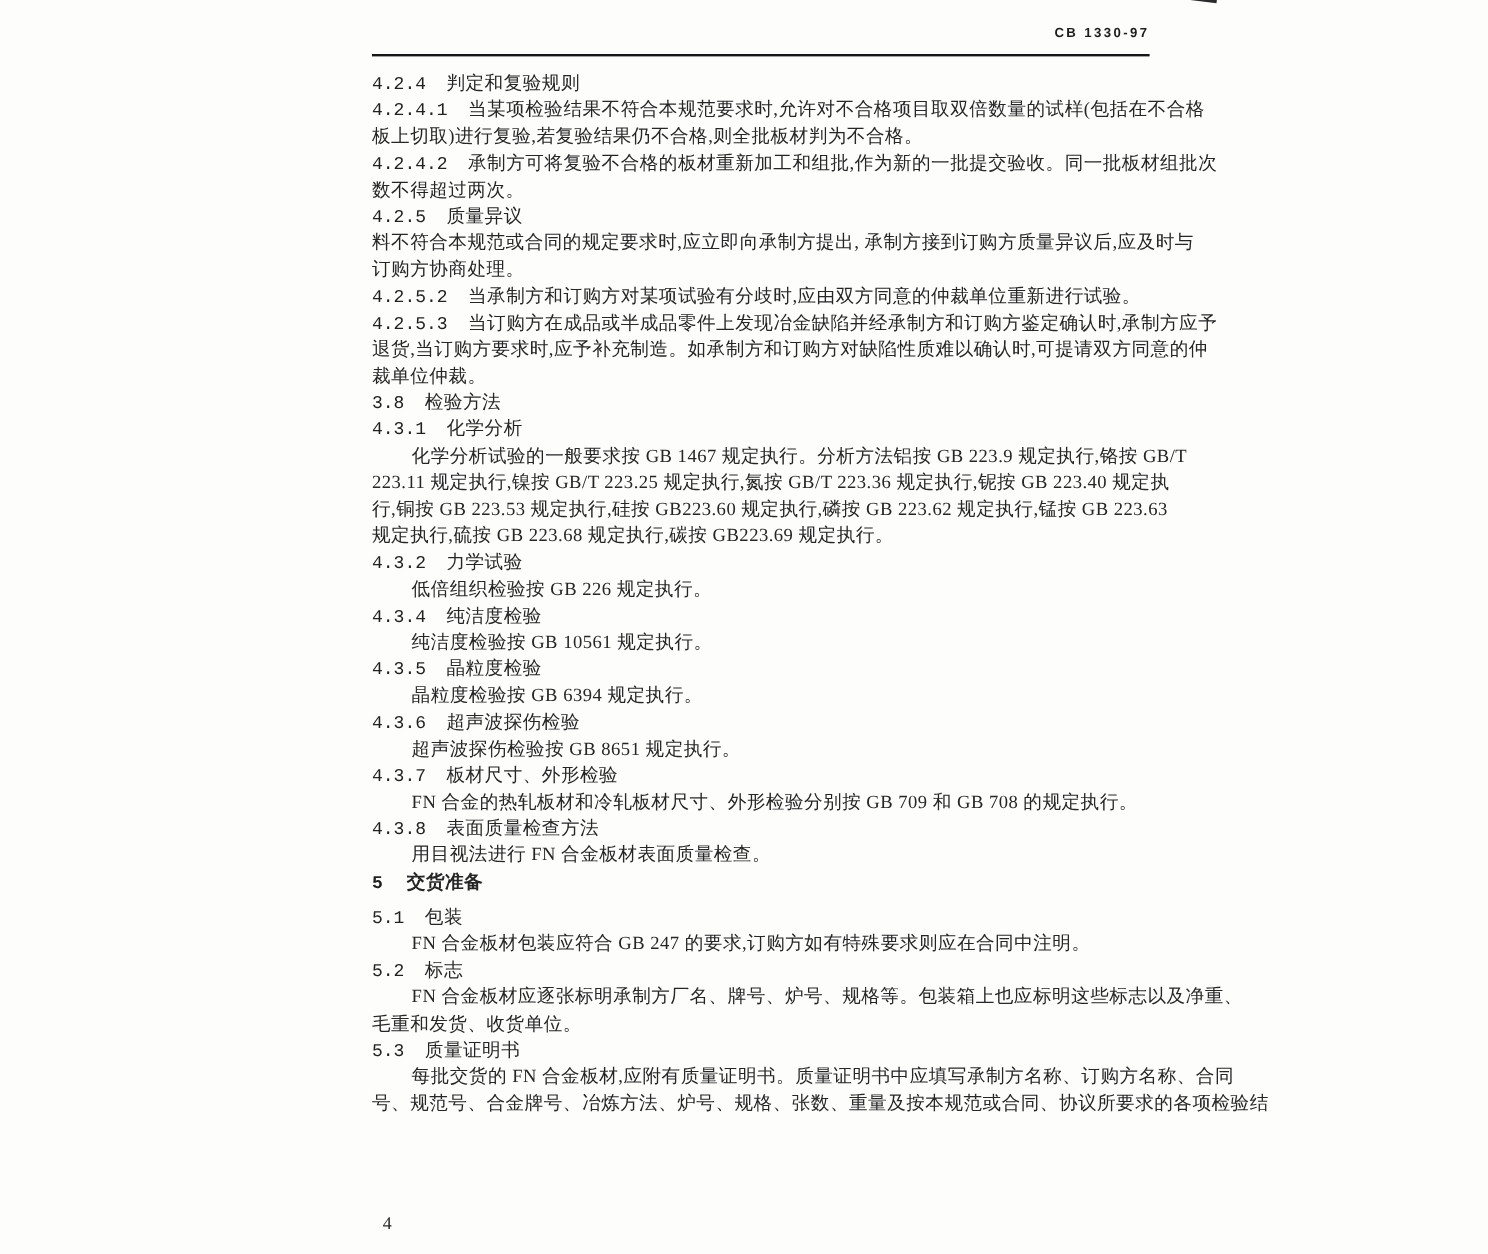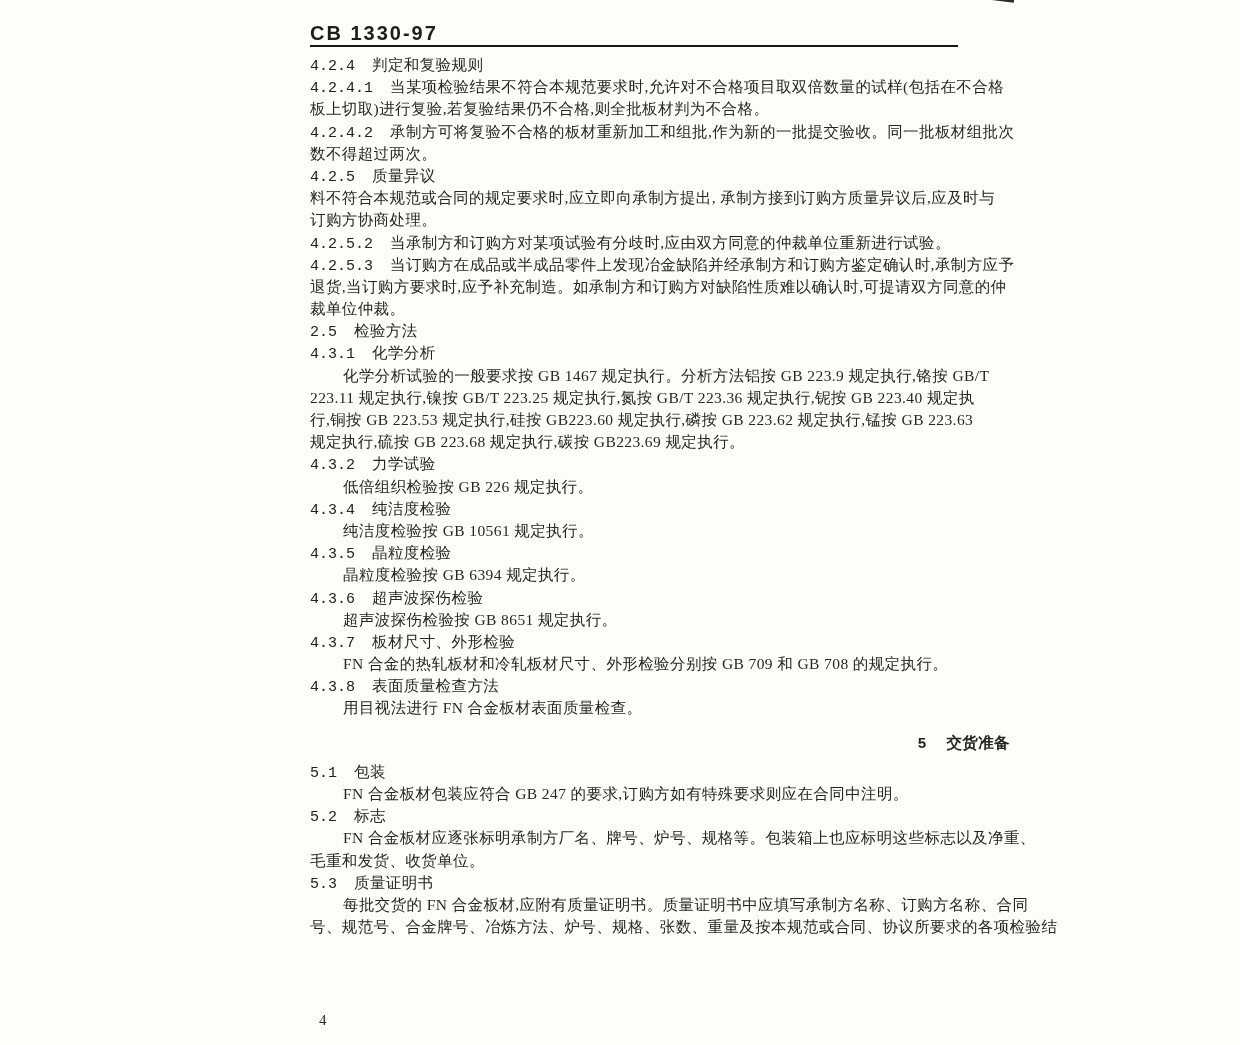--- a/index.html
+++ b/index.html
@@ -15,23 +15,23 @@
     overflow: hidden;
     font-family: "Liberation Serif", "DejaVu Serif", serif;
     color: #232323;
   }
   
   .standard-code {
     position: absolute;
     left: 310px;
     top: 22px;
     width: 648px;
-    text-align: left;
+    text-align: right;
     font-family: "Liberation Sans", "DejaVu Sans", sans-serif;
-    font-size: 20px;
+    font-size: 11px;
     font-weight: 600;
     letter-spacing: 2px;
     color: #1d1d1d;
   }
   .header-rule {
     position: absolute;
     left: 310px;
     top: 45px;
     width: 648px;
     height: 2px;
@@ -49,42 +49,40 @@
   }
   
   .doc-body {
     position: absolute;
     left: 310px;
     top: 56px;
     width: 700px;
   }
   .line {
     height: 22.2px;
-    line-height: 18px;
+    line-height: 28px;
     font-size: 15.5px;
     letter-spacing: 0.4px;
     white-space: nowrap;
     color: #262626;
   }
   .line .num {
     display: inline-block;
     margin-right: 17px;
     font-family: "Liberation Mono", "DejaVu Sans Mono", monospace;
     font-size: 15px;
     letter-spacing: 0px;
     color: #222222;
   }
   .line.indent-1 {
     padding-left: 33px;
   }
   .line.chapter {
     font-weight: bold;
-    margin-top: 12px;
     margin-bottom: 7px;
-    text-align: right;
   }
   .line.chapter .num {
     font-weight: bold;
     margin-right: 20px;
   }
   
   .footer-page-number {
     position: absolute;
     left: 319px;
     top: 1012px;
@@ -110,21 +108,21 @@
       <div class="line"><span class="txt">板上切取)进行复验,若复验结果仍不合格,则全批板材判为不合格。</span></div>
       <div class="line"><span class="num">4.2.4.2</span><span class="txt">承制方可将复验不合格的板材重新加工和组批,作为新的一批提交验收。同一批板材组批次</span></div>
       <div class="line"><span class="txt">数不得超过两次。</span></div>
       <div class="line"><span class="num">4.2.5</span><span class="txt">质量异议</span></div>
       <div class="line"><span class="txt">料不符合本规范或合同的规定要求时,应立即向承制方提出, 承制方接到订购方质量异议后,应及时与</span></div>
       <div class="line"><span class="txt">订购方协商处理。</span></div>
       <div class="line"><span class="num">4.2.5.2</span><span class="txt">当承制方和订购方对某项试验有分歧时,应由双方同意的仲裁单位重新进行试验。</span></div>
       <div class="line"><span class="num">4.2.5.3</span><span class="txt">当订购方在成品或半成品零件上发现冶金缺陷并经承制方和订购方鉴定确认时,承制方应予</span></div>
       <div class="line"><span class="txt">退货,当订购方要求时,应予补充制造。如承制方和订购方对缺陷性质难以确认时,可提请双方同意的仲</span></div>
       <div class="line"><span class="txt">裁单位仲裁。</span></div>
-      <div class="line"><span class="num">2.5</span><span class="txt">检验方法</span></div>
+      <div class="line"><span class="num">3.8</span><span class="txt">检验方法</span></div>
       <div class="line"><span class="num">4.3.1</span><span class="txt">化学分析</span></div>
       <div class="line indent-1"><span class="txt">化学分析试验的一般要求按 GB 1467 规定执行。分析方法铝按 GB 223.9 规定执行,铬按 GB/T</span></div>
       <div class="line"><span class="txt">223.11 规定执行,镍按 GB/T 223.25 规定执行,氮按 GB/T 223.36 规定执行,铌按 GB 223.40 规定执</span></div>
       <div class="line"><span class="txt">行,铜按 GB 223.53 规定执行,硅按 GB223.60 规定执行,磷按 GB 223.62 规定执行,锰按 GB 223.63</span></div>
       <div class="line"><span class="txt">规定执行,硫按 GB 223.68 规定执行,碳按 GB223.69 规定执行。</span></div>
       <div class="line"><span class="num">4.3.2</span><span class="txt">力学试验</span></div>
       <div class="line indent-1"><span class="txt">低倍组织检验按 GB 226 规定执行。</span></div>
       <div class="line"><span class="num">4.3.4</span><span class="txt">纯洁度检验</span></div>
       <div class="line indent-1"><span class="txt">纯洁度检验按 GB 10561 规定执行。</span></div>
       <div class="line"><span class="num">4.3.5</span><span class="txt">晶粒度检验</span></div>

